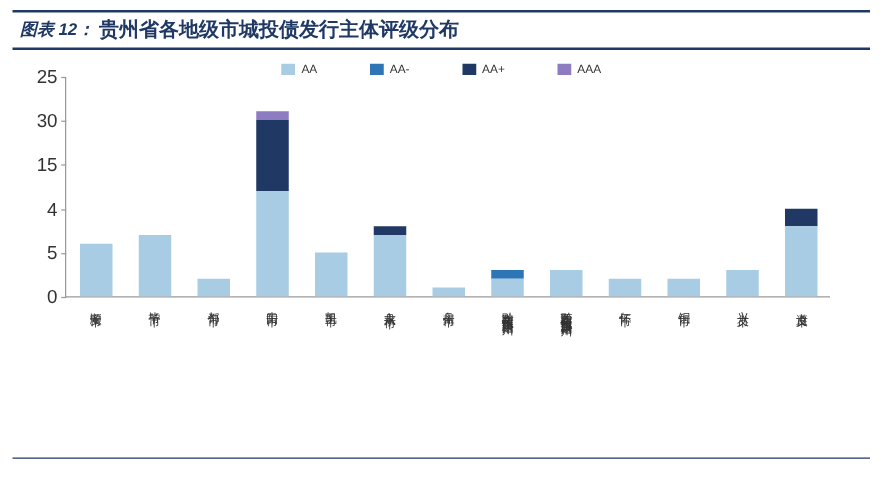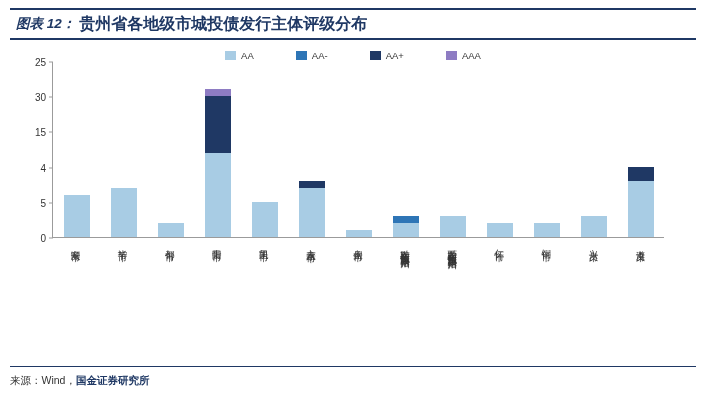--- a/index.html
+++ b/index.html
@@ -83,21 +83,21 @@
     height: 176px;
     border-left: 1px solid #9b9b9b;
     border-bottom: 1px solid #9b9b9b;
     box-sizing: border-box;
   }
   .y-tick {
     position: absolute;
     right: 100%;
     transform: translateY(-50%);
     padding-right: 7px;
-    font-size: 10px;
+    font-size: 15px;
     color: #333333;
     white-space: nowrap;
   }
   .y-tickmark {
     position: absolute;
     right: 100%;
     width: 4px;
     height: 1px;
     background: #9b9b9b;
     transform: translateY(-0.5px);
@@ -325,17 +325,14 @@
         <div class="x-slot">
           <div class="x-label">兴义市</div>
         </div>
         <div class="x-slot">
           <div class="x-label">遵义市</div>
         </div>
       </div>
   </div>
 
   <div class="source-rule"></div>
-  <div class="source">
-    <span class="plain">来源：Wind，</span><span>国金证券研究所</span>
-  </div>
 
 </div>
 
 </body></html>

